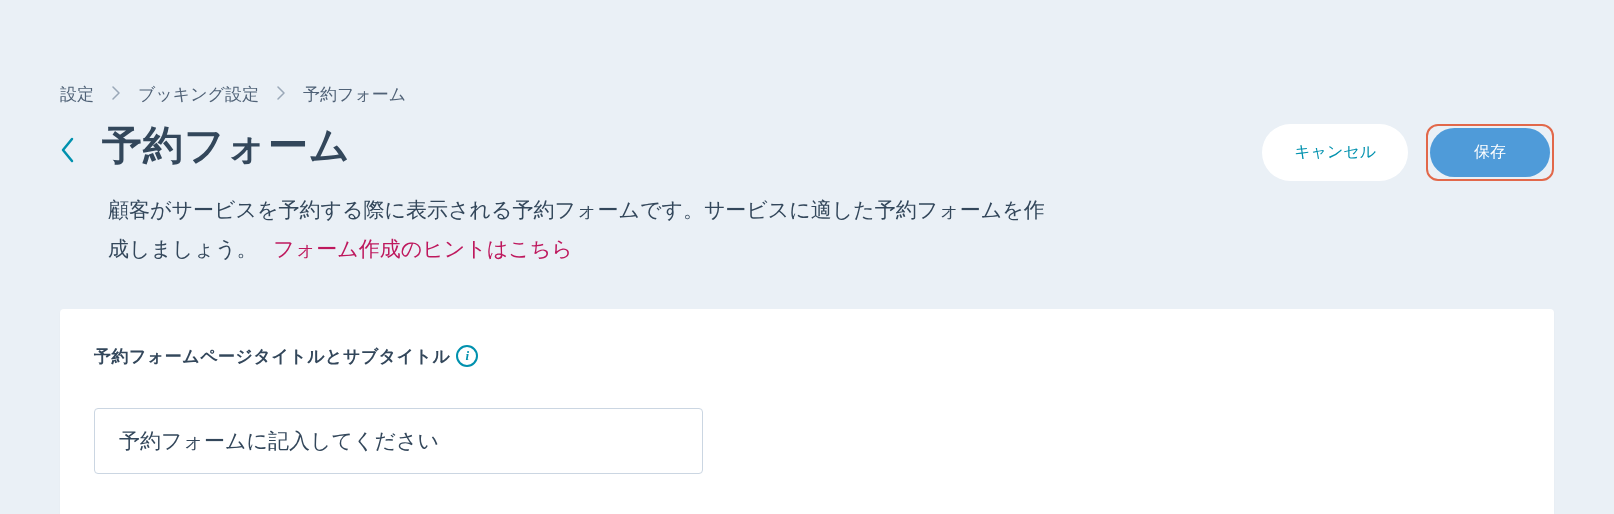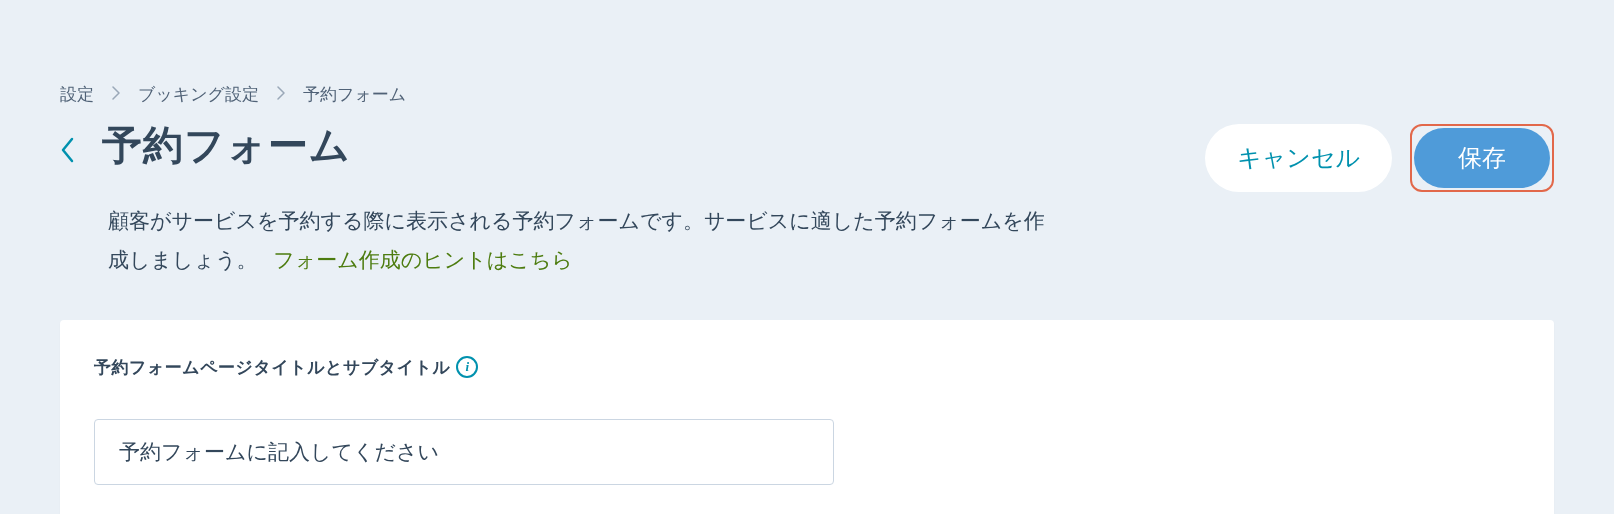--- a/index.html
+++ b/index.html
@@ -56,21 +56,21 @@
       color: #33475b;
       letter-spacing: 1px;
     }
     .button-group {
       display: flex;
       gap: 18px;
       margin-top: 6px;
     }
     .btn {
       border-radius: 999px;
-      font-size: 24px;
+      font-size: 16px;
       padding: 14px 32px;
       cursor: pointer;
       font-weight: 400;
       display: inline-flex;
       align-items: center;
       justify-content: center;
     }
     .btn-cancel {
       background-color: #ffffff;
       color: #0091ae;
@@ -89,21 +89,21 @@
     }
     .description {
       font-size: 21px;
       color: #33475b;
       line-height: 1.85;
       margin-left: 48px;
       max-width: 950px;
       margin-bottom: 40px;
     }
     .hint-link {
-      color: #4d7c0f;
+      color: #be185d;
       text-decoration: none;
       margin-left: 10px;
     }
     .card {
       background-color: #ffffff;
       border-radius: 4px;
       padding: 36px 34px 44px 34px;
       margin-left: 0;
       box-shadow: 0 1px 2px rgba(0,0,0,0.04);
     }
@@ -127,21 +127,21 @@
       display: flex;
       align-items: center;
       justify-content: center;
       color: #0091ae;
       font-size: 13px;
       font-weight: 700;
       font-style: italic;
       font-family: Georgia, serif;
     }
     .text-input {
-      width: 740px;
+      width: 609px;
       padding: 20px 24px;
       font-size: 21px;
       color: #33475b;
       border: 1px solid #cbd6e2;
       border-radius: 4px;
       outline: none;
       background: #ffffff;
     }
   </style>
 </head>

